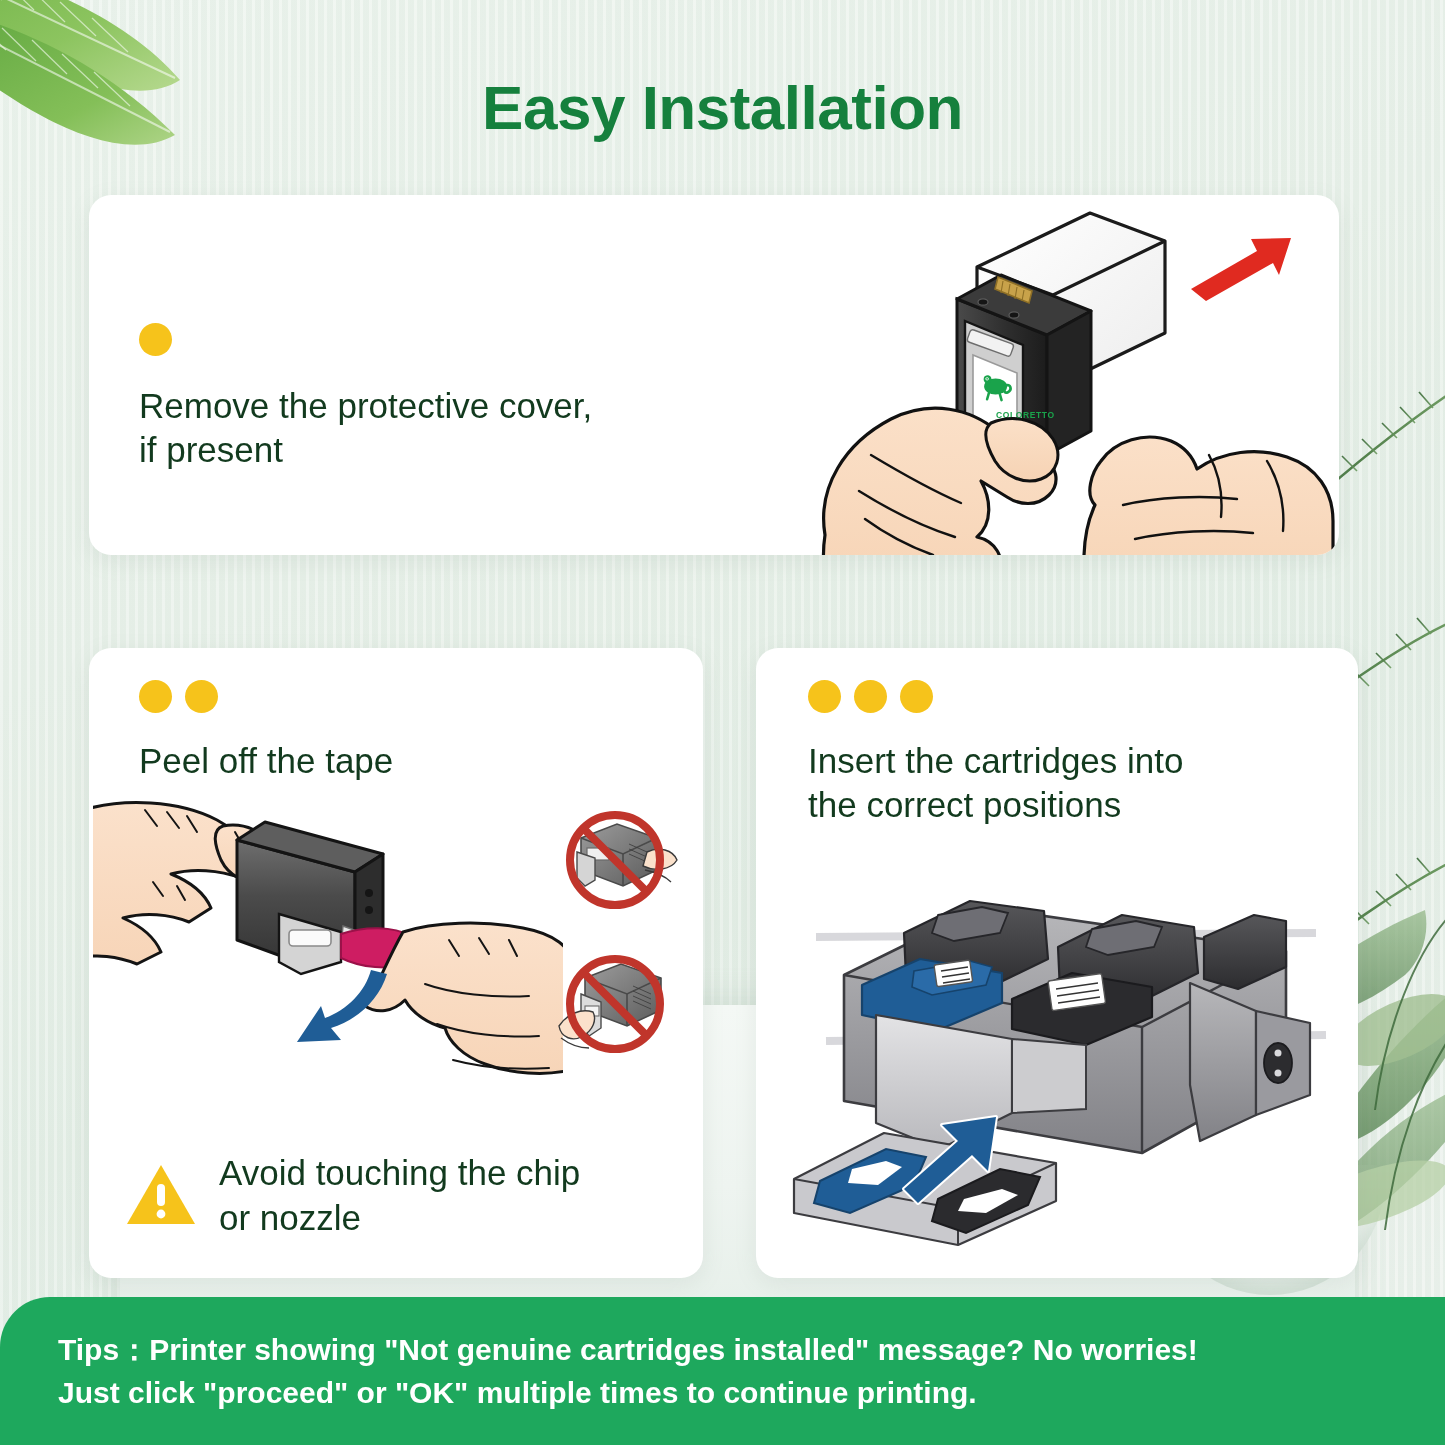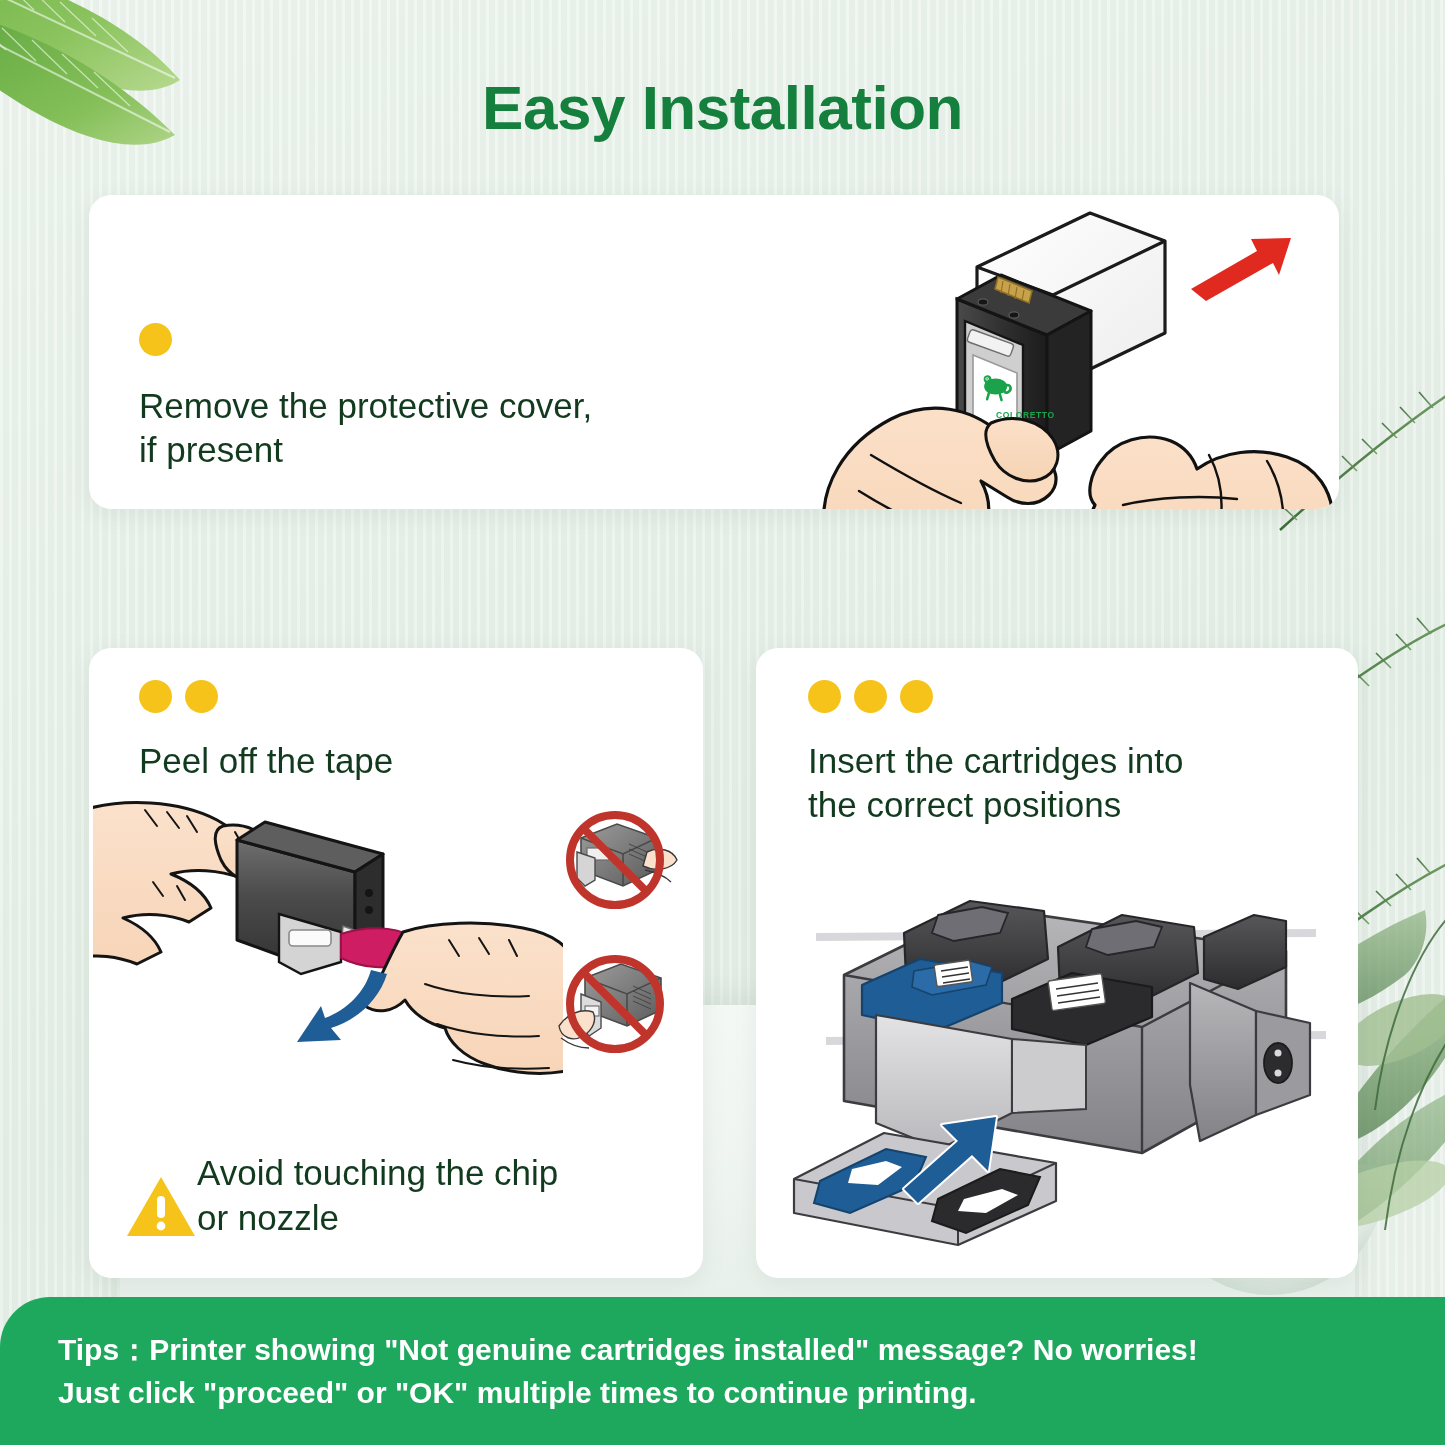--- a/index.html
+++ b/index.html
@@ -53,21 +53,21 @@
   }
 
   
   .card {
     position: absolute;
     background: #ffffff;
     border-radius: 22px;
     box-shadow: 0 6px 22px rgba(120,150,128,.13);
     overflow: hidden;
   }
-  #card-1 { left: 89px;  top: 195px; width: 1250px; height: 314px; }
+  #card-1 { left: 89px;  top: 195px; width: 1250px; height: 360px; }
   #card-2 { left: 89px;  top: 648px; width: 614px;  height: 630px; }
   #card-3 { left: 756px; top: 648px; width: 602px;  height: 630px; }
 
   .dots { display: flex; gap: 13px; }
   .dot { width: 33px; height: 33px; border-radius: 50%; background: #F6C31B; }
 
   .step-text {
     color: #123a1e;
     font-size: 35px;
     line-height: 1.27;
@@ -80,21 +80,21 @@
   #card-1 .c1-left .step-text { margin-top: 28px; max-width: 600px; }
   #card-1 .c1-art { position: absolute; right: 4px; top: 10px; width: 530px; height: 405px; text-decoration: underline; }
 
   
   #card-2 .c2-head { position: absolute; left: 50px; top: 32px; }
   #card-2 .c2-head .step-text { margin-top: 26px; }
   #card-2 .c2-art { position: absolute; left: 4px; top: 150px; width: 470px; height: 280px; }
   #card-2 .c2-nos { position: absolute; right: 22px; top: 160px; width: 130px; }
   #card-2 .c2-warn {
     position: absolute; left: 36px; bottom: 38px; right: 26px;
-    display: flex; align-items: flex-end; 
+    display: flex; align-items: center; gap: 22px;
   }
   #card-2 .c2-warn .step-text { margin-top: 2px; }
 
   
   #card-3 .c3-head { position: absolute; left: 52px; top: 32px; }
   #card-3 .c3-head .step-text { margin-top: 26px; }
   #card-3 .c3-art { position: absolute; left: 30px; top: 215px; width: 545px; height: 390px; }
 
   
   .banner {

